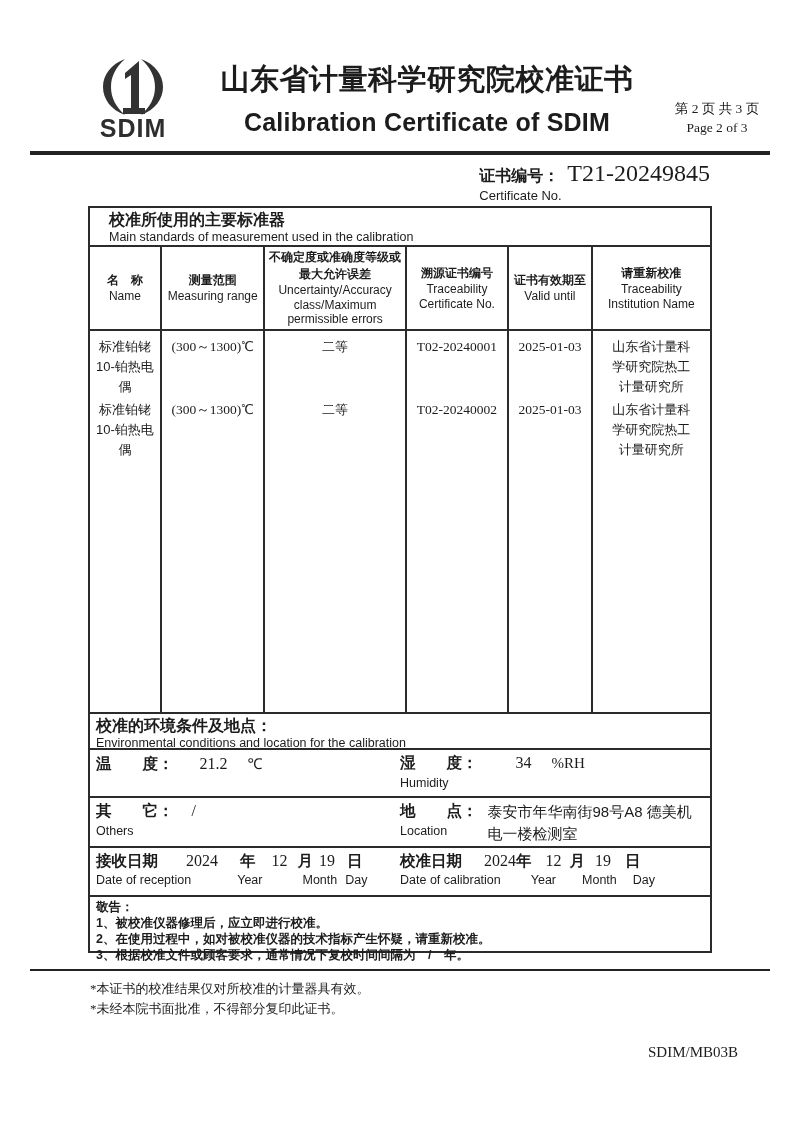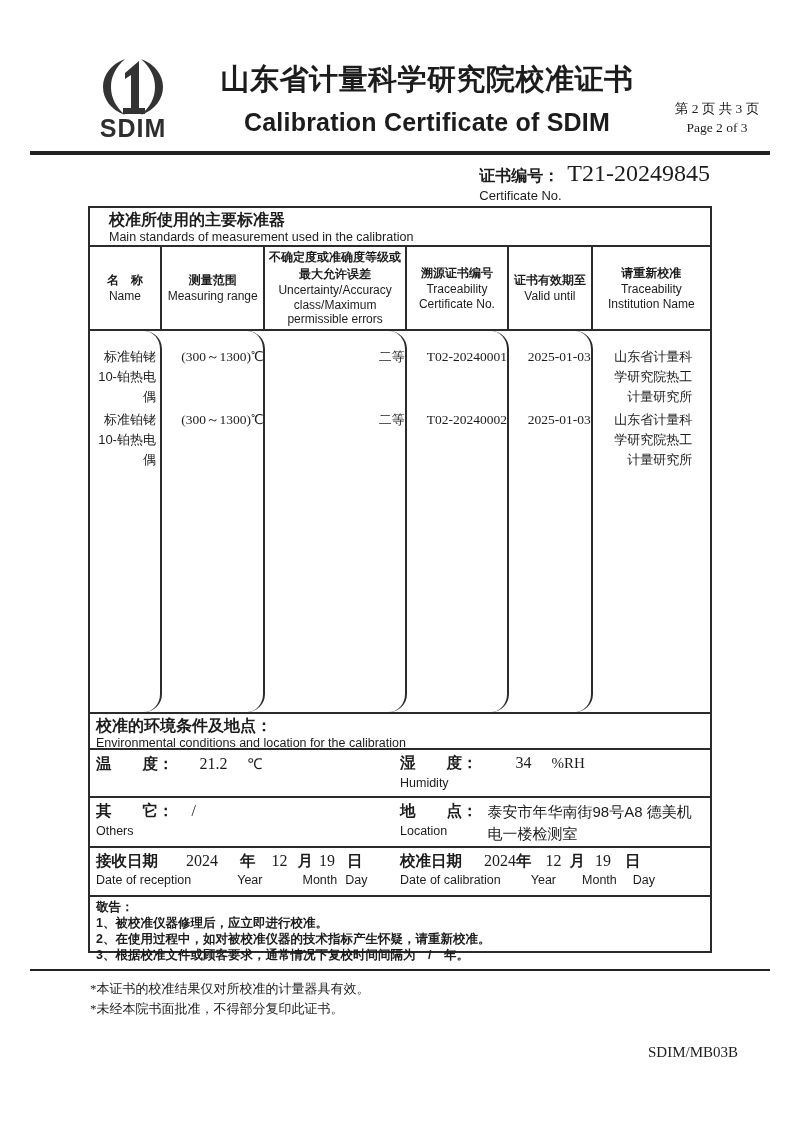--- a/index.html
+++ b/index.html
@@ -41,21 +41,21 @@
   .cols-header { display:flex; height:84px; }
   .col { display:flex; flex-direction:column; justify-content:center; align-items:center;
          text-align:center; border-right:2px solid #2b2b2b; padding:1px 2px; }
   .col:last-child { border-right:none; }
   .col .cn { font-size:12px; line-height:17px; font-weight:600; }
   .col .en { font-size:12px; line-height:14.5px; }
   .w1 { width:11.6%; } .w2 { width:16.7%; } .w3 { width:22.8%; }
   .w4 { width:16.5%; } .w5 { width:13.5%; } .w6 { width:18.9%; }
 
   .body-row { display:flex; height:383px; }
-  .bcell { border-right:2px solid #2b2b2b; padding-top:16px; text-align:right;border-radius:18px; }
+  .bcell { border-right:2px solid #2b2b2b; padding-top:6px; text-align:center; }
   .bcell:last-child { border-right:none; }
   .entry { min-height:63px; font-size:13px; line-height:1.55; }
   .entry.num { font-family:"Liberation Serif", serif; font-size:13.5px; }
   .inst { width:82px; margin:0 auto; }
   .namecell { width:62px; margin:0 auto; }
 
   .env-title { padding:2px 6px; height:36px; }
 
   .cond-row { display:flex; height:48px; padding:3px 6px 0; }
   .half { width:50%; }

